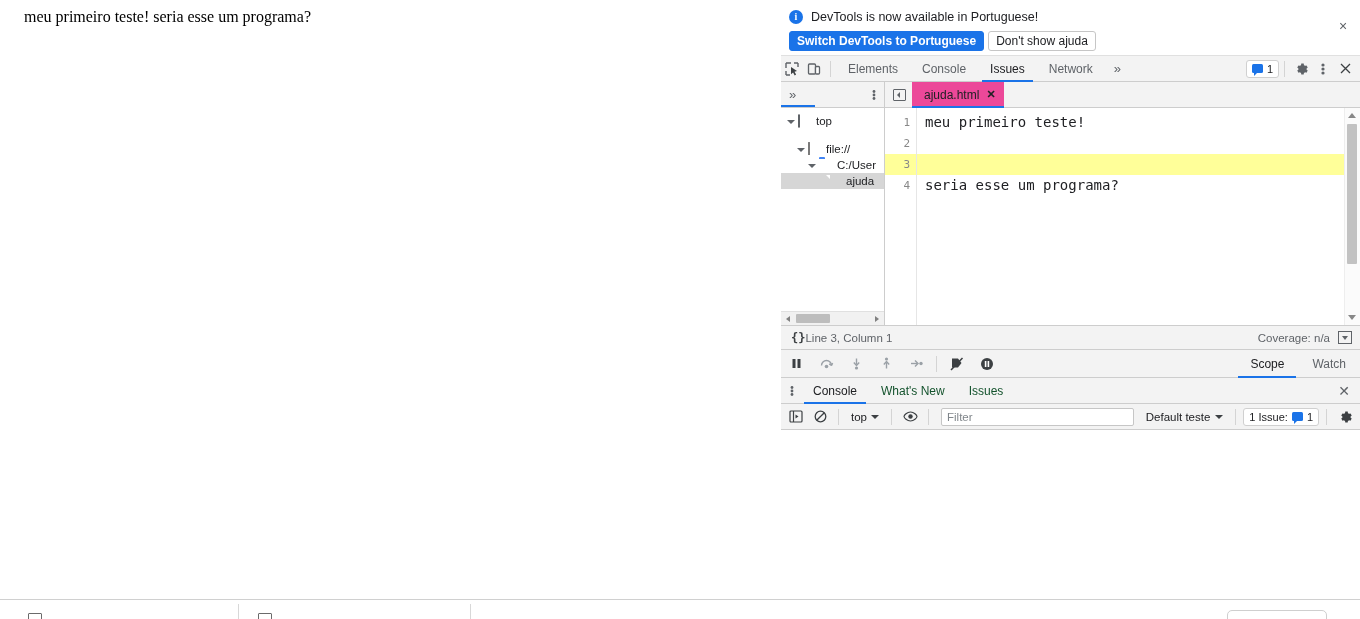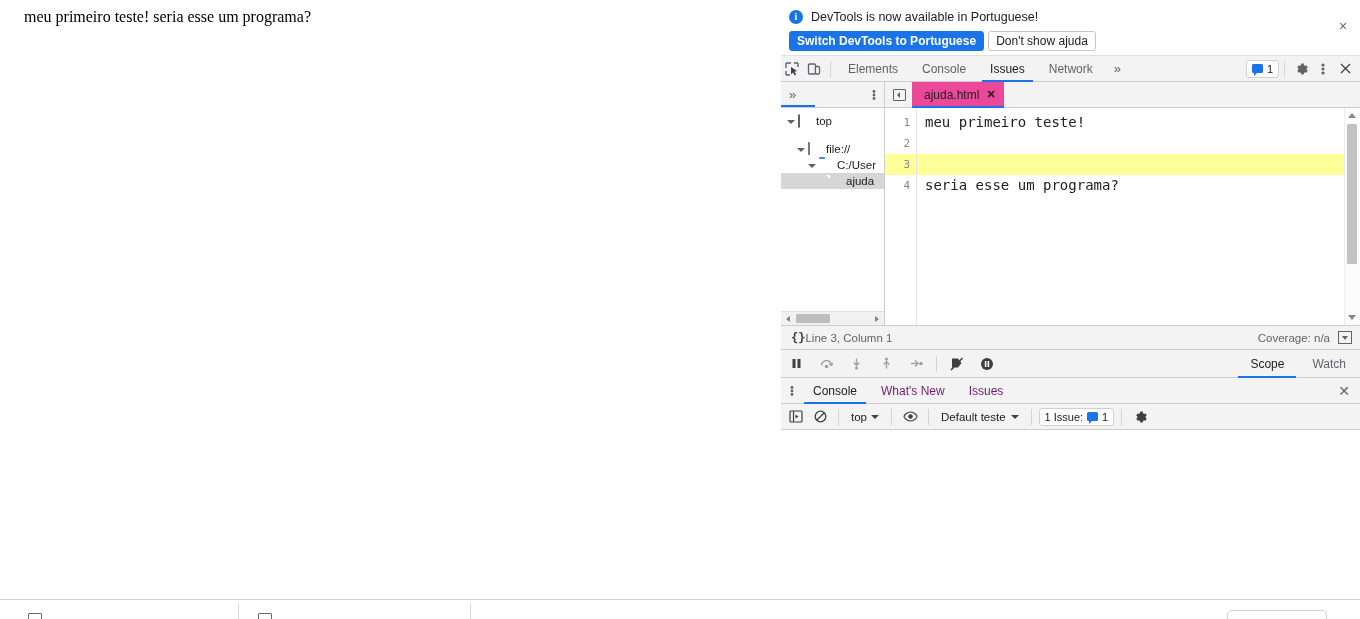--- a/index.html
+++ b/index.html
@@ -245,21 +245,21 @@
   .dbg-left{display:flex;align-items:center;}
 
   
   .drawer{display:flex;flex-direction:column;flex:1;min-height:0;background:#fff;}
   .drawer-tabbar{
     position:relative;height:26px;background:#f3f3f3;border-bottom:1px solid #cdcdcd;
     display:flex;align-items:center;box-sizing:border-box;
   }
   .drawer-kebab{padding:0 7px 0 9px;color:#5f6368;cursor:pointer;}
   .d-tab{
-    position:relative;padding:0 12px;height:26px;line-height:26px;font-size:12px;color:#701a75;cursor:pointer;
+    position:relative;padding:0 12px;height:26px;line-height:26px;font-size:12px;color:#14532d;cursor:pointer;
   }
   .d-tab.active{color:#202124;}
   .d-tab.active:after{content:"";position:absolute;left:3px;right:3px;bottom:0;height:2px;background:#1a73e8;}
   .drawer-close{margin-left:auto;padding-right:10px;color:#5f6368;font-size:14px;cursor:pointer;}
 
   .console-tb{
     height:26px;background:#f3f3f3;border-bottom:1px solid #cdcdcd;display:flex;align-items:center;
     box-sizing:border-box;padding:0 4px;gap:2px;
   }
   .ctx-sel{
@@ -534,20 +534,21 @@
           <span class="caret"></span>
         </div>
         <div class="vsep"></div>
         <div class="tb-icon">
           <svg width="15" height="11" viewBox="0 0 15 11">
             <path d="M7.5 1 C11 1 13.8 4 14 5.5 13.8 7 11 10 7.5 10 4 10 1.2 7 1 5.5 1.2 4 4 1 7.5 1z" stroke="#3c4043" stroke-width="1.2" fill="none"></path>
             <circle cx="7.5" cy="5.5" r="2.2" fill="#3c4043"></circle>
           </svg>
         </div>
         <div class="vsep"></div>
+        <input class="filter-input" placeholder="Filter" style="">
         <div class="lvl-sel">
           <span>Default teste</span>
           <span class="caret"></span>
         </div>
         <div class="vsep"></div>
         <div class="issue-chip">
           <span class="chip-num">1 Issue:</span>
           <span class="msg-bubble"></span>
           <span class="chip-num">1</span>
         </div>

